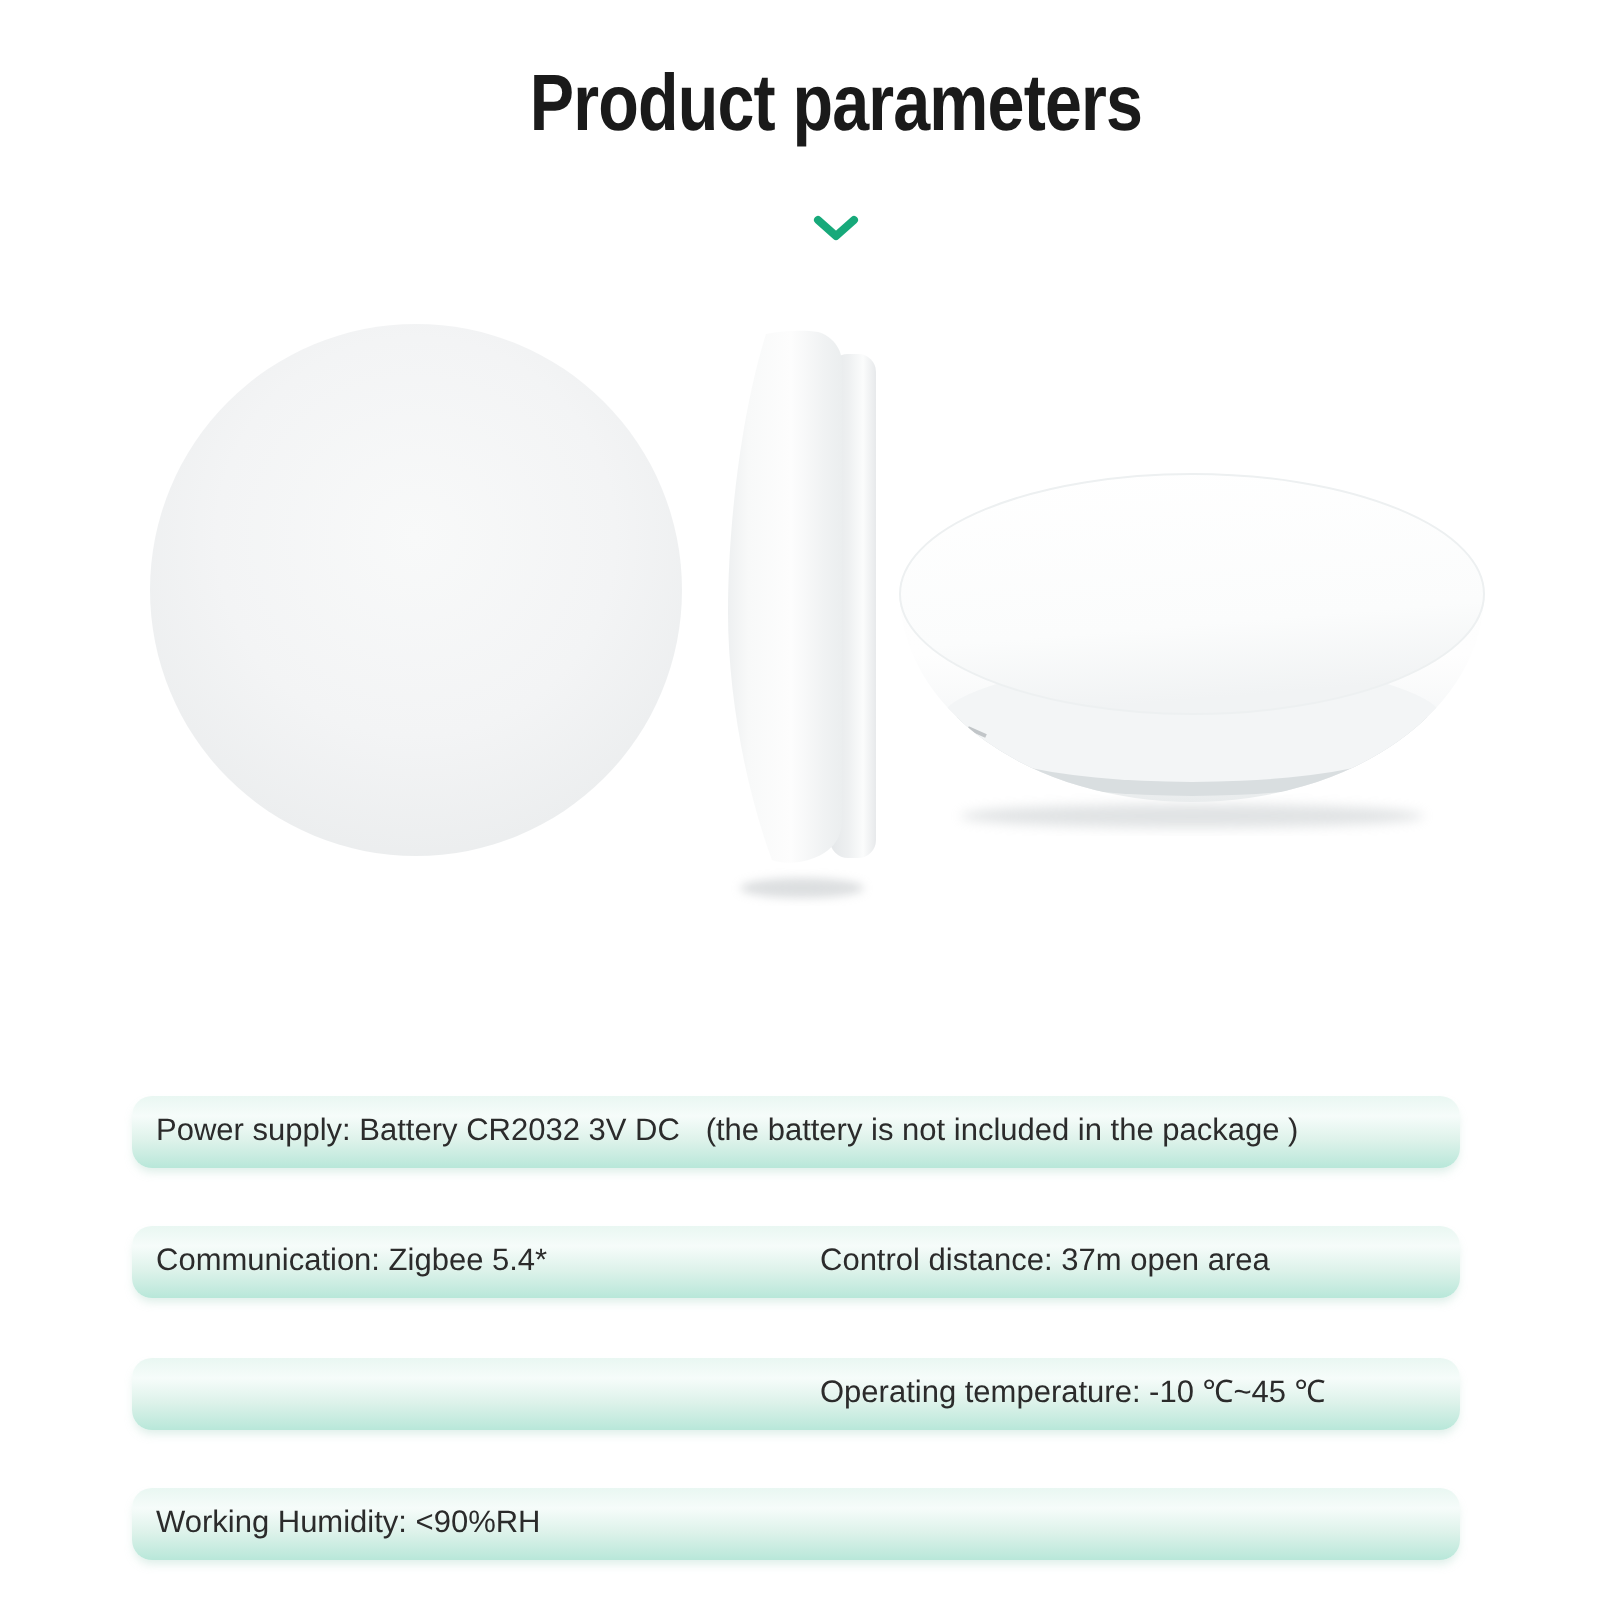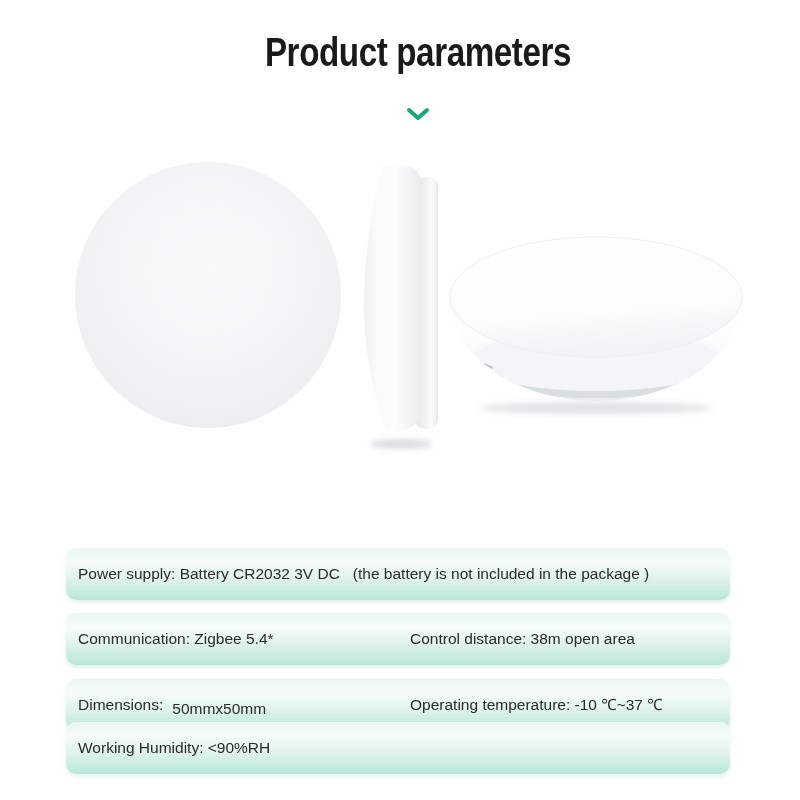--- a/index.html
+++ b/index.html
@@ -46,33 +46,33 @@
   
   .product-front  { position: absolute; left: 75px;  top: 162px; }
   .product-side   { position: absolute; left: 353px; top: 157px; }
   .product-angled { position: absolute; left: 446px; top: 228px; }
 
   
   .spec-bar {
     position: absolute;
     left: 66px;
     width: 664px;
-    height: 52px;
+    height: 36px;
     border-radius: 10px;
     background: linear-gradient(180deg,
       #e9f7f2 0%,
       #f6fcfa 28%,
       #ddf2ea 62%,
       #b8e7d9 100%);
     box-shadow: 0 3px 5px -1px rgba(158, 205, 190, 0.35);
   }
   .spec-bar.row-0 { top: 548px; }
   .spec-bar.row-1 { top: 613px; }
   .spec-bar.row-2 { top: 679px; }
-  .spec-bar.row-3 { top: 722px; }
+  .spec-bar.row-3 { top: 744px; }
 
   .spec-text {
     position: absolute;
     top: 50%;
     transform: translateY(-50%);
     font-size: 15.5px;
     color: #2b2b2b;
     white-space: pre;
     line-height: 20px;
   }
@@ -173,26 +173,25 @@
   </svg>
 
   <div class="specs">
 
     <div class="spec-bar row-0">
       <span class="spec-text left">Power supply: Battery CR2032 3V DC   (the battery is not included in the package )</span>
     </div>
 
     <div class="spec-bar row-1">
       <span class="spec-text left">Communication: Zigbee 5.4*</span>
-      <span class="spec-text right">Control distance: 38m open area</span>
+      <span class="spec-text right">Control distance: 37m open area</span>
     </div>
 
     <div class="spec-bar row-2">
-      <span class="spec-text left"><span>Dimensions:</span><span class="dim-value">50mmx50mm</span></span>
-      <span class="spec-text right">Operating temperature: -10 ℃~37 ℃</span>
+      <span class="spec-text right">Operating temperature: -10 ℃~45 ℃</span>
     </div>
 
     <div class="spec-bar row-3">
       <span class="spec-text left">Working Humidity: &lt;90%RH</span>
     </div>
 
   </div>
 </div>
 
 </body></html>

